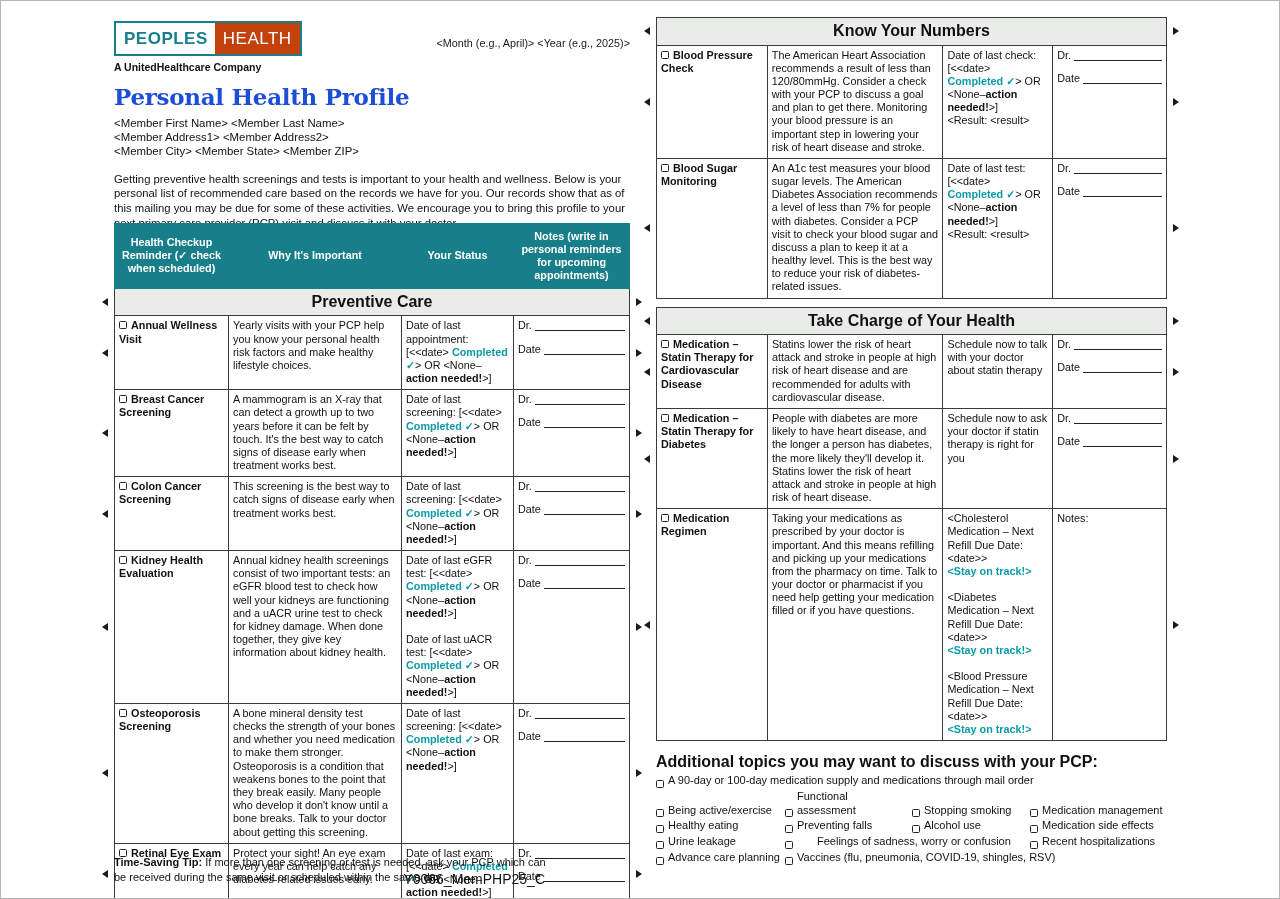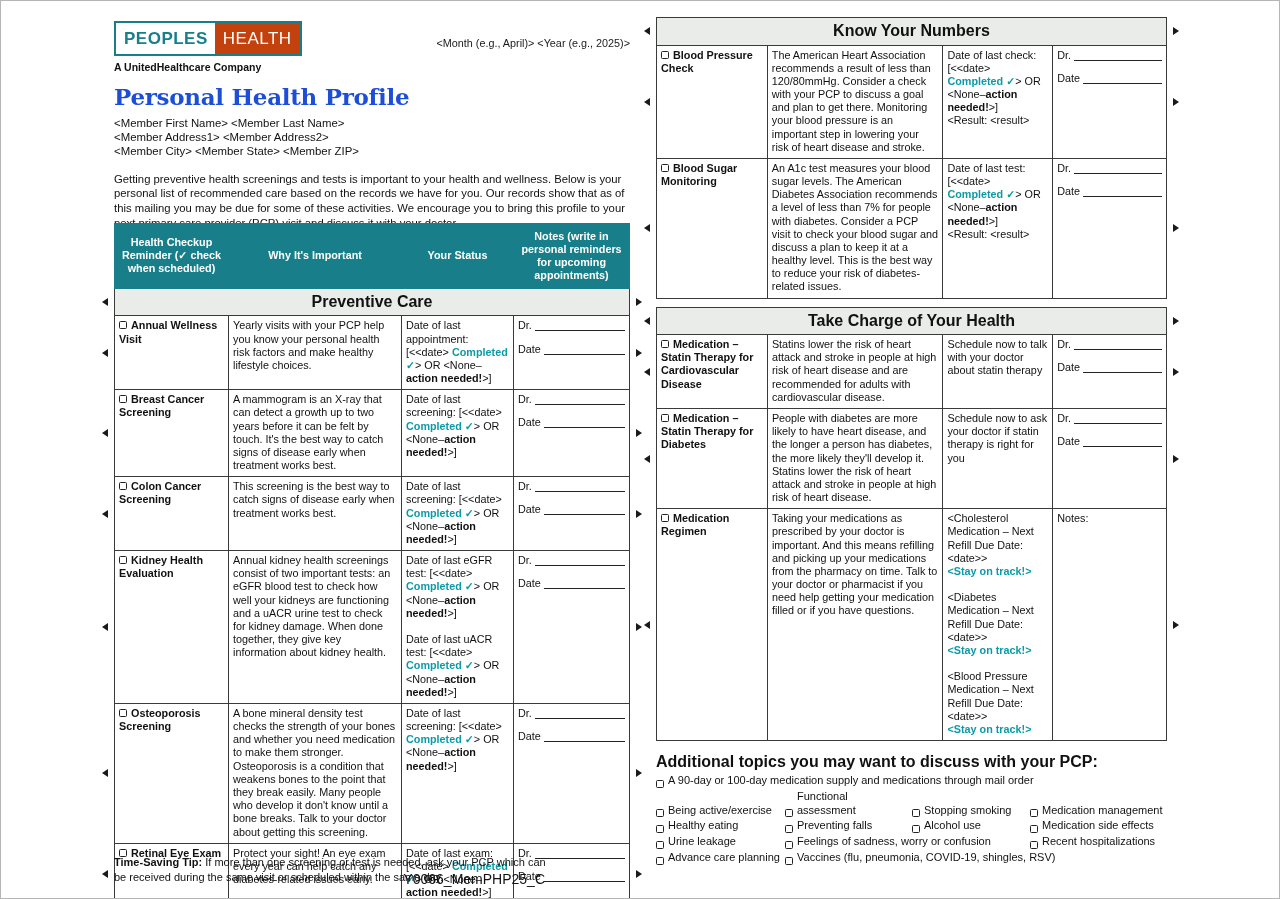--- a/index.html
+++ b/index.html
@@ -343,21 +343,21 @@
             <span>Alcohol use</span>
           </div>
           <div class="topic">
             <span class="cb"></span>
             <span>Medication side effects</span>
           </div>
           <div class="topic">
             <span class="cb"></span>
             <span>Urine leakage</span>
           </div>
-          <div class="topic" style="grid-column: span 2;">
+          <div class="topic" style="grid-column: span 2; gap: 20px;">
             <span class="cb"></span>
             <span>Feelings of sadness, worry or confusion</span>
           </div>
           <div class="topic">
             <span class="cb"></span>
             <span>Recent hospitalizations</span>
           </div>
           <div class="topic">
             <span class="cb"></span>
             <span>Advance care planning</span>

